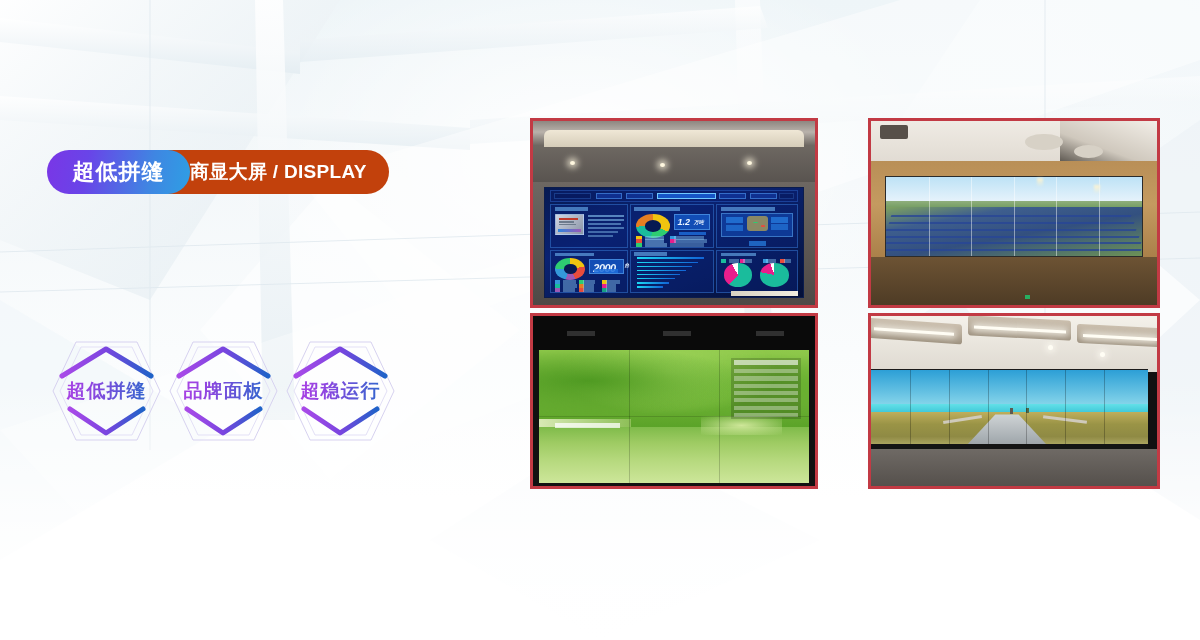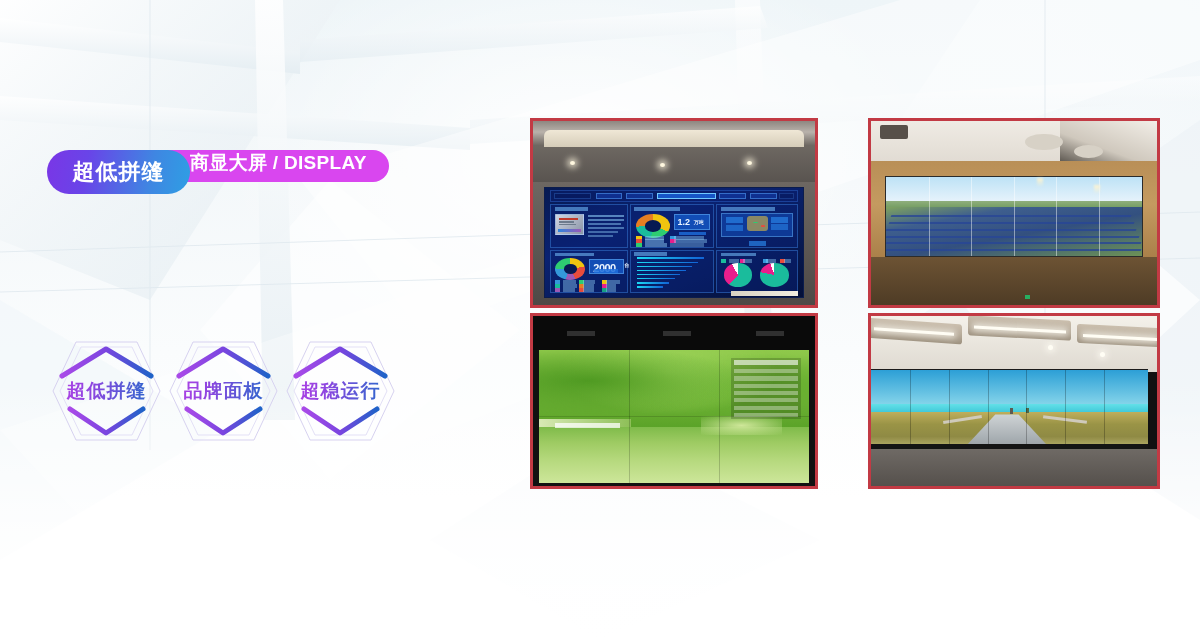--- a/index.html
+++ b/index.html
@@ -22,23 +22,23 @@
     background:radial-gradient(ellipse at center, rgba(255,255,255,0.95) 0%, rgba(255,255,255,0) 70%);
   }
   .bg-svg { position:absolute; inset:0; width:1200px; height:640px; }
 
   
   #left-panel { position:absolute; left:0; top:0; width:520px; height:640px; }
 
   
   #badge-row { position:absolute; left:47px; top:150px; height:44px; display:flex; align-items:center; }
   #badge-dark {
-    position:absolute; left:75px; top:0; height:32px;
-    background:#d946ef; border-radius:22px;
-    display:flex; align-items:flex-start;
+    position:absolute; left:75px; top:0; height:44px;
+    background:#c2410c; border-radius:22px;
+    display:flex; align-items:center;
     padding:0 22px 0 68px; z-index:1;
   }
   #badge-dark-label {
     color:#ffffff; font-size:19px; font-weight:bold; letter-spacing:.3px; white-space:nowrap;
   }
   #badge-brand {
     position:absolute; left:0; top:0; height:44px; min-width:143px;
     background:linear-gradient(100deg,#7a36e6 0%,#6944e8 28%,#3f86e2 72%,#2e9fe4 100%);
     border-radius:22px; z-index:2;
     display:flex; align-items:center; justify-content:center; padding:0 18px;
@@ -87,21 +87,21 @@
     background:linear-gradient(to bottom,#6d6762,#4e4946); }
   .cr-screen { position:absolute; left:4%; top:36%; width:92%; height:60%;
     background:linear-gradient(160deg,#071a52 0%,#0a2272 35%,#071a55 70%,#040f38 100%);
     border:1px solid #0b1c4d; }
   .cr-topbar { position:absolute; left:2%; top:2%; width:96%; height:11%;
     background:rgba(10,30,110,.55); border:1px solid rgba(60,130,240,.35); }
   .cr-btn { position:absolute; top:18%; height:62%; background:rgba(20,60,170,.6);
     border:1px solid rgba(90,170,255,.5); }
   .cr-btn.active { background:rgba(25,95,215,.85); border-color:#6fc9ff; }
   .cr-card { position:absolute; background:rgba(10,32,115,.55);
-    border:1px solid rgba(70,150,245,.40); }
+    border:1px solid rgba(70,150,245,.40);font-style:italic; }
   .cr-donut { position:absolute; border-radius:50%; }
   .cr-bar { position:absolute; left:6%; height:5%;
     background:linear-gradient(to right,#1ad9f5,#1263d6); }
   .cr-pie { position:absolute; border-radius:50%; }
   .cr-num { position:absolute; color:#eaf4ff; font-weight:bold; font-family:"Liberation Sans",sans-serif; }
   .cr-panel { position:absolute; background:rgba(22,92,205,.75); border:1px solid rgba(110,190,255,.5); }
   .cr-ticker { position:absolute; right:2%; bottom:1%; width:26%; height:4%;
     background:linear-gradient(to right,#d9d2c2,#f2ede0); }
 
   

